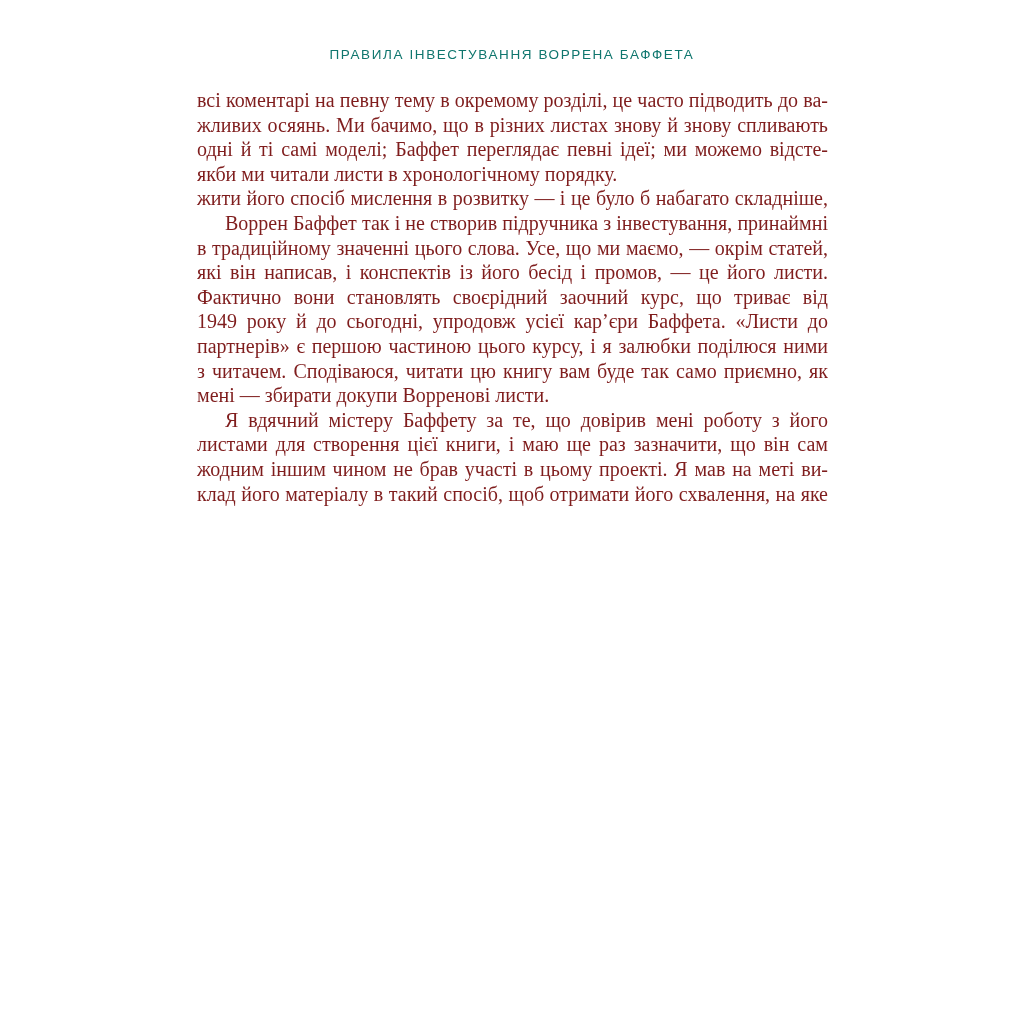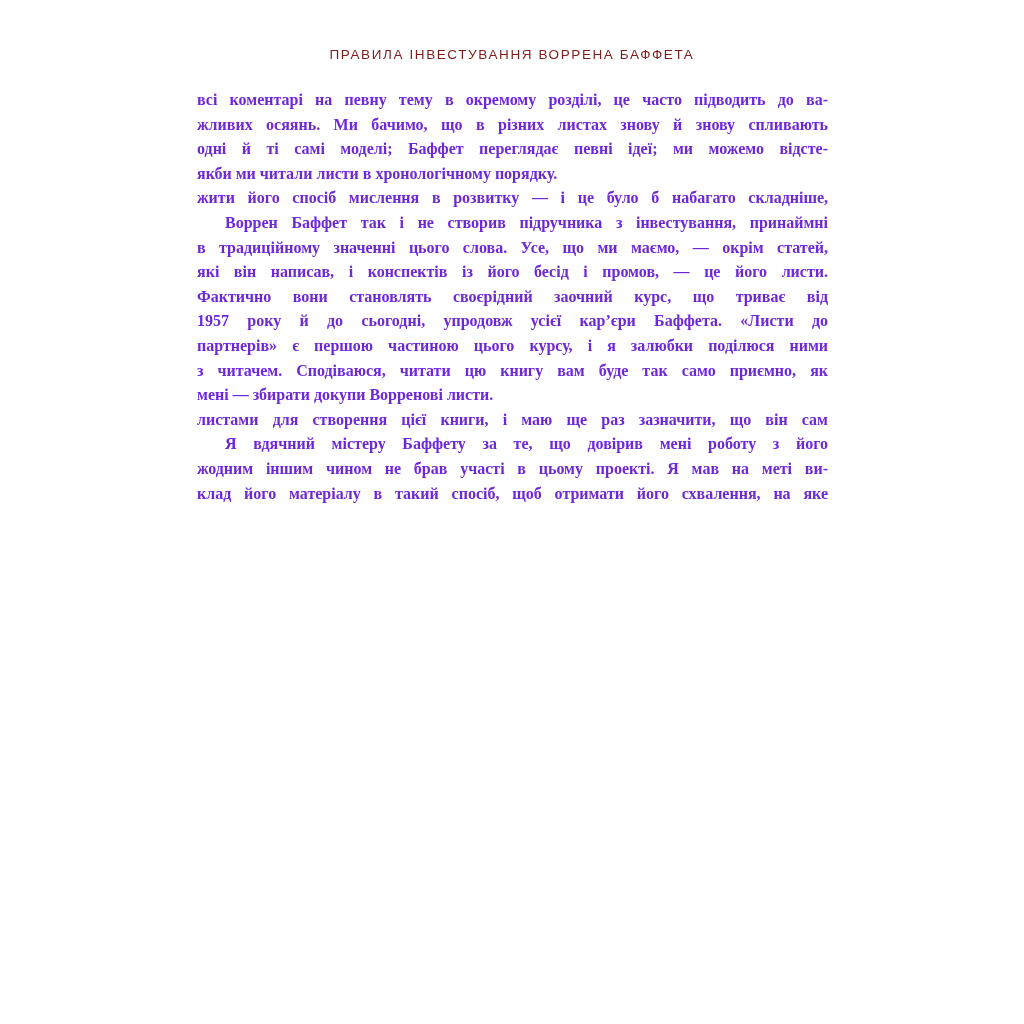--- a/index.html
+++ b/index.html
@@ -18,31 +18,30 @@
   .running-header {
     position: absolute;
     top: 47px;
     left: 0;
     width: 1024px;
     text-align: center;
     font-family: "Liberation Sans", sans-serif;
     font-size: 13.5px;
     font-weight: 500;
     letter-spacing: 1.6px;
-    color: #7f1d1d;
+    color: #0f766e;
   }
   .page-body {
     position: absolute;
     top: 88px;
     left: 197px;
     width: 631px;
-    color: #6d28d9;
-    font-size: 16px;
+    color: #7f1d1d;
+    font-size: 20px;
     line-height: 24.6px;
-    font-weight: bold;
   }
   .para {
     margin: 0;
   }
   .line {
     text-align: justify;
     text-align-last: justify;
   }
   .line.last {
     text-align-last: left;
@@ -62,25 +61,25 @@
         <div class="line">жливих осяянь. Ми бачимо, що в різних листах знову й знову спливають</div>
         <div class="line">одні й ті самі моделі; Баффет переглядає певні ідеї; ми можемо відсте-</div>
         <div class="line last">якби ми читали листи в хронологічному порядку.</div>
         <div class="line">жити його спосіб мислення в розвитку — і це було б набагато складніше,</div>
       </div>
       <div class="para">
         <div class="line indent">Воррен Баффет так і не створив підручника з інвестування, принаймні</div>
         <div class="line">в традиційному значенні цього слова. Усе, що ми маємо, — окрім статей,</div>
         <div class="line">які він написав, і конспектів із його бесід і промов, — це його листи.</div>
         <div class="line">Фактично вони становлять своєрідний заочний курс, що триває від</div>
-        <div class="line">1957 року й до сьогодні, упродовж усієї кар’єри Баффета. «Листи до</div>
+        <div class="line">1949 року й до сьогодні, упродовж усієї кар’єри Баффета. «Листи до</div>
         <div class="line">партнерів» є першою частиною цього курсу, і я залюбки поділюся ними</div>
         <div class="line">з читачем. Сподіваюся, читати цю книгу вам буде так само приємно, як</div>
         <div class="line last">мені — збирати докупи Ворренові листи.</div>
       </div>
       <div class="para">
+        <div class="line indent">Я вдячний містеру Баффету за те, що довірив мені роботу з його</div>
         <div class="line">листами для створення цієї книги, і маю ще раз зазначити, що він сам</div>
-        <div class="line indent">Я вдячний містеру Баффету за те, що довірив мені роботу з його</div>
         <div class="line">жодним іншим чином не брав участі в цьому проекті. Я мав на меті ви-</div>
         <div class="line">клад його матеріалу в такий спосіб, щоб отримати його схвалення, на яке</div>
       </div>
     </div>
 </div>
 
 </body></html>

